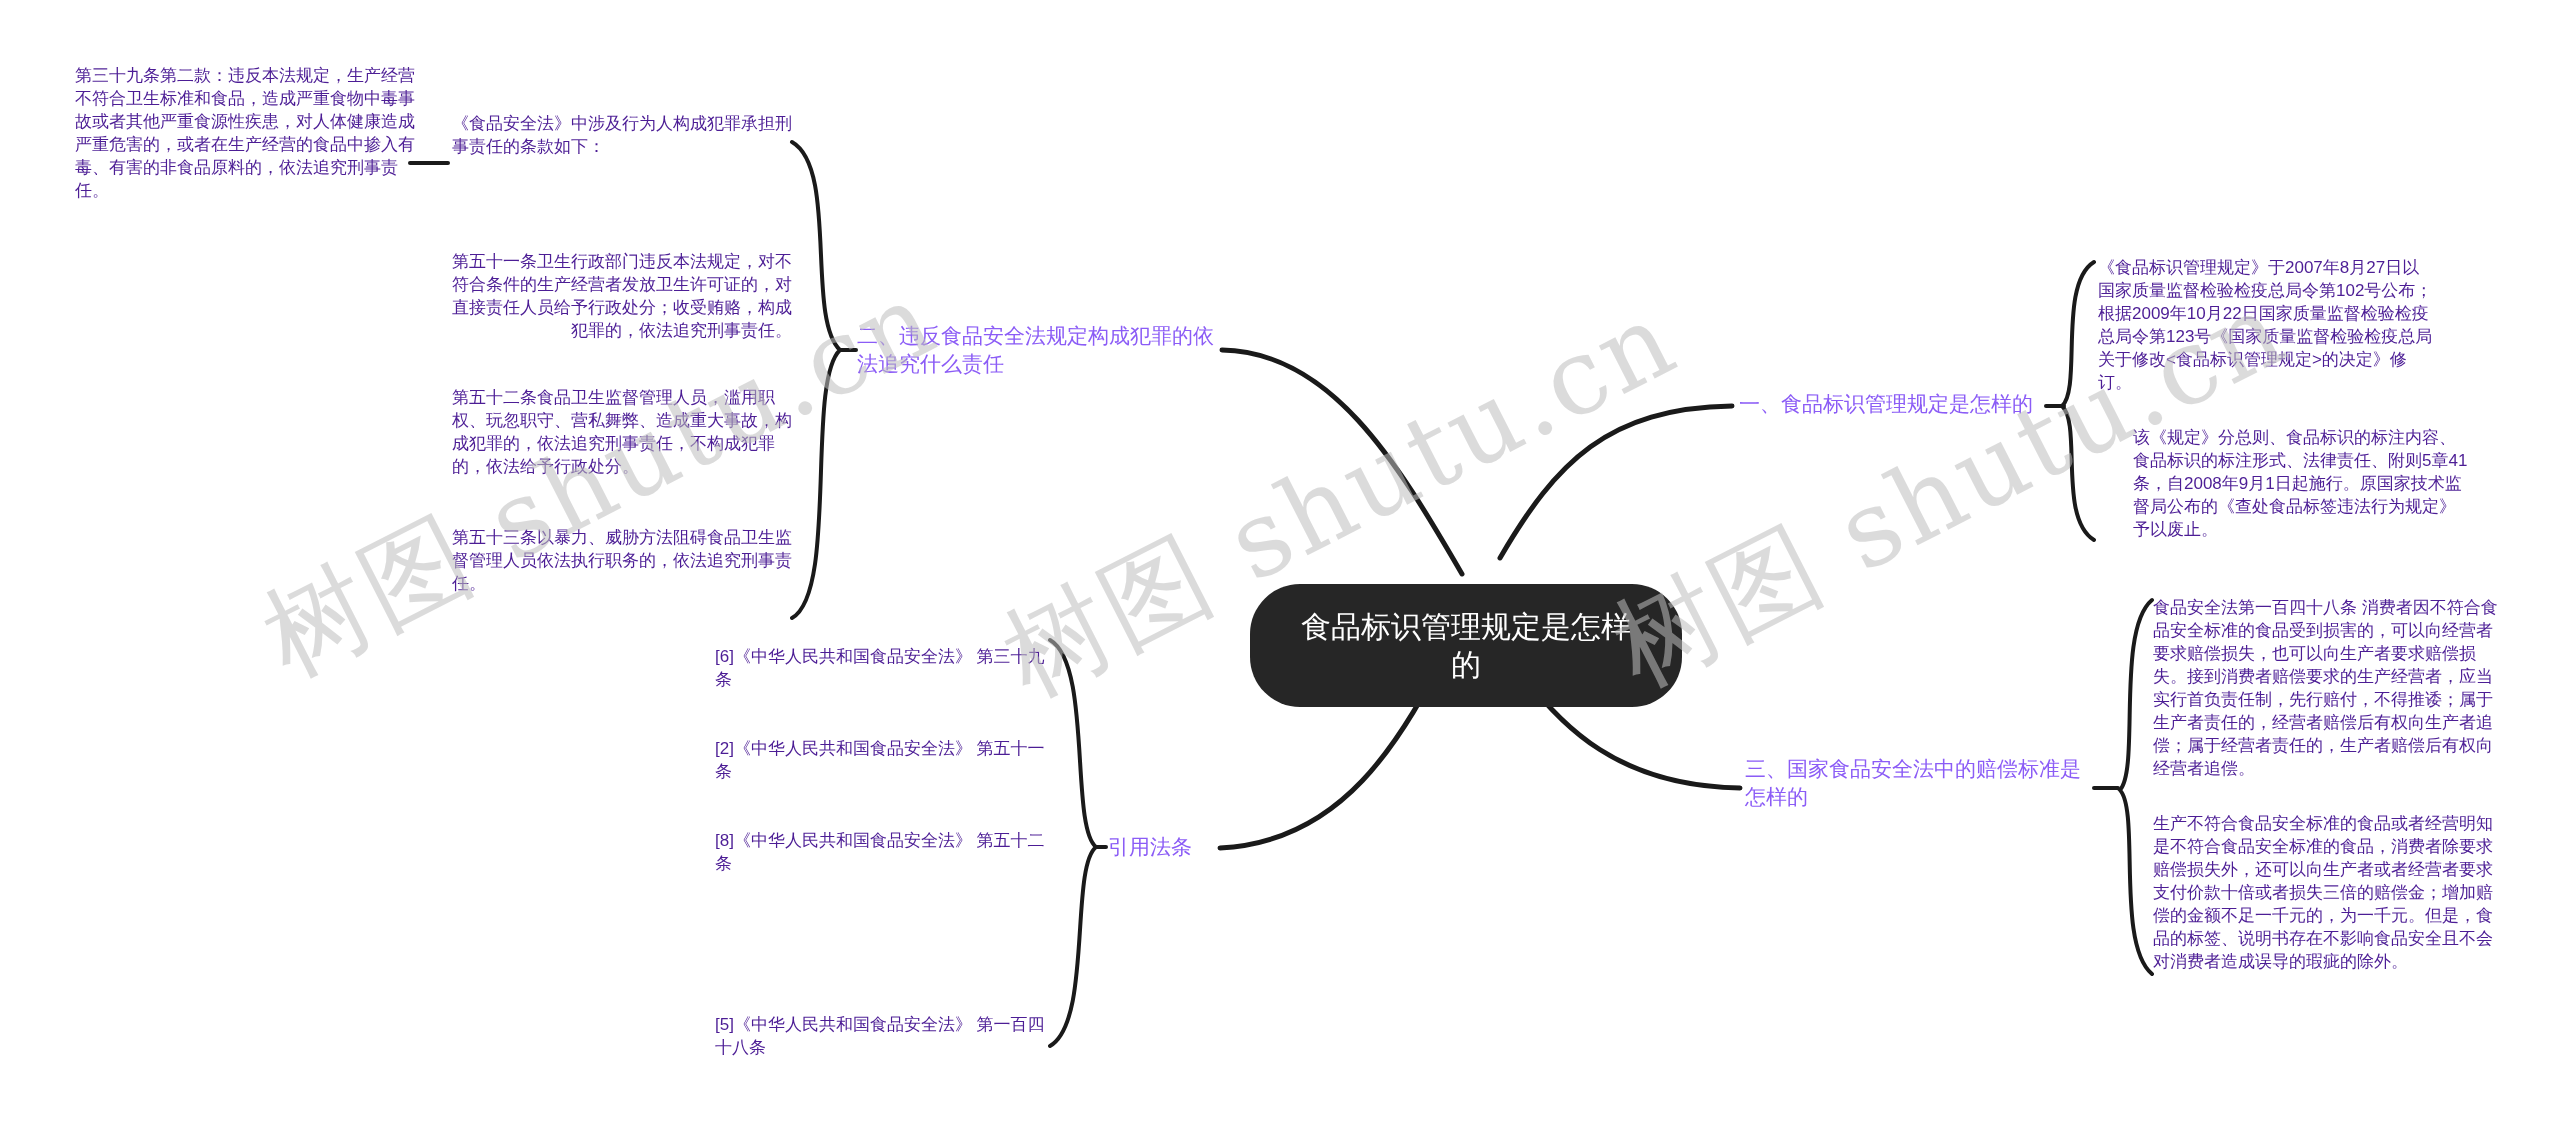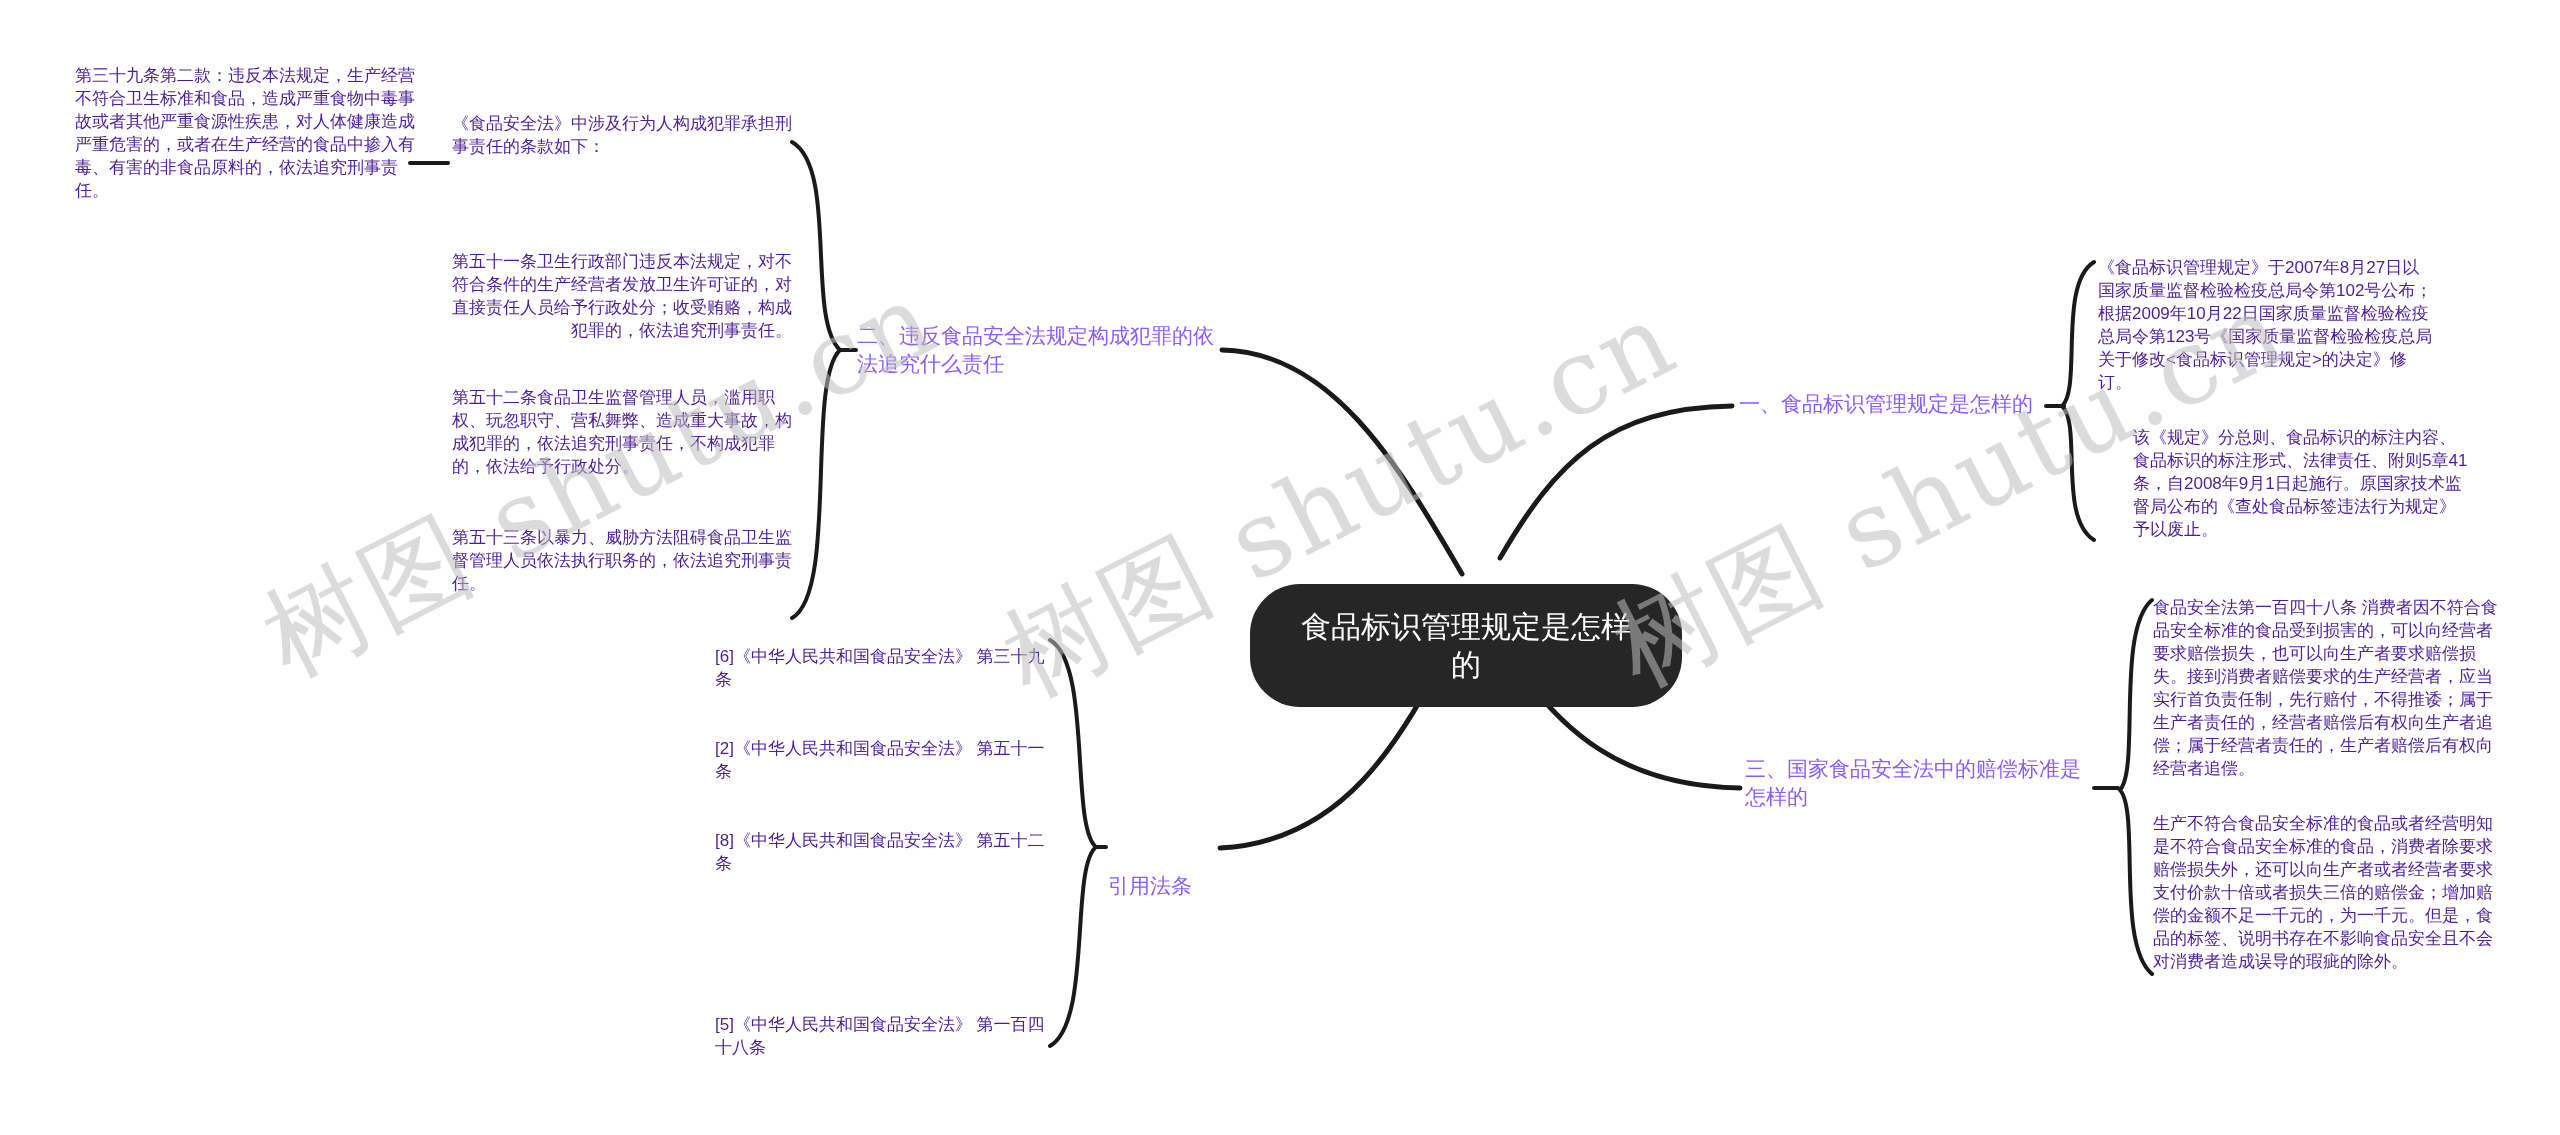--- a/index.html
+++ b/index.html
@@ -113,21 +113,21 @@
   <div class="txt" style="left:452px; top:112px; width:340px;">《食品安全法》中涉及行为人构成犯罪承担刑事责任的条款如下：</div>
   <div class="txt" style="left:452px; top:250px; width:340px;text-align:right;">第五十一条卫生行政部门违反本法规定，对不符合条件的生产经营者发放卫生许可证的，对直接责任人员给予行政处分；收受贿赂，构成犯罪的，依法追究刑事责任。</div>
   <div class="txt" style="left:452px; top:386px; width:340px;">第五十二条食品卫生监督管理人员，滥用职权、玩忽职守、营私舞弊、造成重大事故，构成犯罪的，依法追究刑事责任，不构成犯罪的，依法给予行政处分。</div>
   <div class="txt" style="left:452px; top:526px; width:340px;">第五十三条以暴力、威胁方法阻碍食品卫生监督管理人员依法执行职务的，依法追究刑事责任。</div>
   <div class="branch-label" style="left:857px; top:322px; width:372px;">二、违反食品安全法规定构成犯罪的依法追究什么责任</div>
 
   <div class="txt" style="left:715px; top:645px; width:340px;">[6]《中华人民共和国食品安全法》 第三十九条</div>
   <div class="txt" style="left:715px; top:737px; width:340px;">[2]《中华人民共和国食品安全法》 第五十一条</div>
   <div class="txt" style="left:715px; top:829px; width:340px;">[8]《中华人民共和国食品安全法》 第五十二条</div>
   <div class="txt" style="left:715px; top:1013px; width:340px;">[5]《中华人民共和国食品安全法》 第一百四十八条</div>
-  <div class="branch-label nowrap" style="left:1108px; top:833px;margin-top:39px;">引用法条</div>
+  <div class="branch-label nowrap" style="left:1108px; top:833px;">引用法条</div>
 
   <div class="branch-label nowrap" style="left:1739px; top:390px;text-align:center;">一、食品标识管理规定是怎样的</div>
   <div class="txt" style="left:2098px; top:256px; width:336px;">《食品标识管理规定》于2007年8月27日以国家质量监督检验检疫总局令第102号公布；根据2009年10月22日国家质量监督检验检疫总局令第123号《国家质量监督检验检疫总局关于修改&lt;食品标识管理规定&gt;的决定》修订。</div>
   <div class="txt" style="left:2098px; top:426px; width:336px;margin-left:35px;">该《规定》分总则、食品标识的标注内容、食品标识的标注形式、法律责任、附则5章41条，自2008年9月1日起施行。原国家技术监督局公布的《查处食品标签违法行为规定》予以废止。</div>
 
   <div class="branch-label" style="left:1745px; top:755px; width:350px;">三、国家食品安全法中的赔偿标准是怎样的</div>
   <div class="txt" style="left:2153px; top:596px; width:356px;">食品安全法第一百四十八条 消费者因不符合食品安全标准的食品受到损害的，可以向经营者要求赔偿损失，也可以向生产者要求赔偿损失。接到消费者赔偿要求的生产经营者，应当实行首负责任制，先行赔付，不得推诿；属于生产者责任的，经营者赔偿后有权向生产者追偿；属于经营者责任的，生产者赔偿后有权向经营者追偿。</div>
   <div class="txt" style="left:2153px; top:812px; width:356px;">生产不符合食品安全标准的食品或者经营明知是不符合食品安全标准的食品，消费者除要求赔偿损失外，还可以向生产者或者经营者要求支付价款十倍或者损失三倍的赔偿金；增加赔偿的金额不足一千元的，为一千元。但是，食品的标签、说明书存在不影响食品安全且不会对消费者造成误导的瑕疵的除外。</div>
 
   <div class="watermark" style="left:600px; top:480px;">树图 shutu.cn</div>

